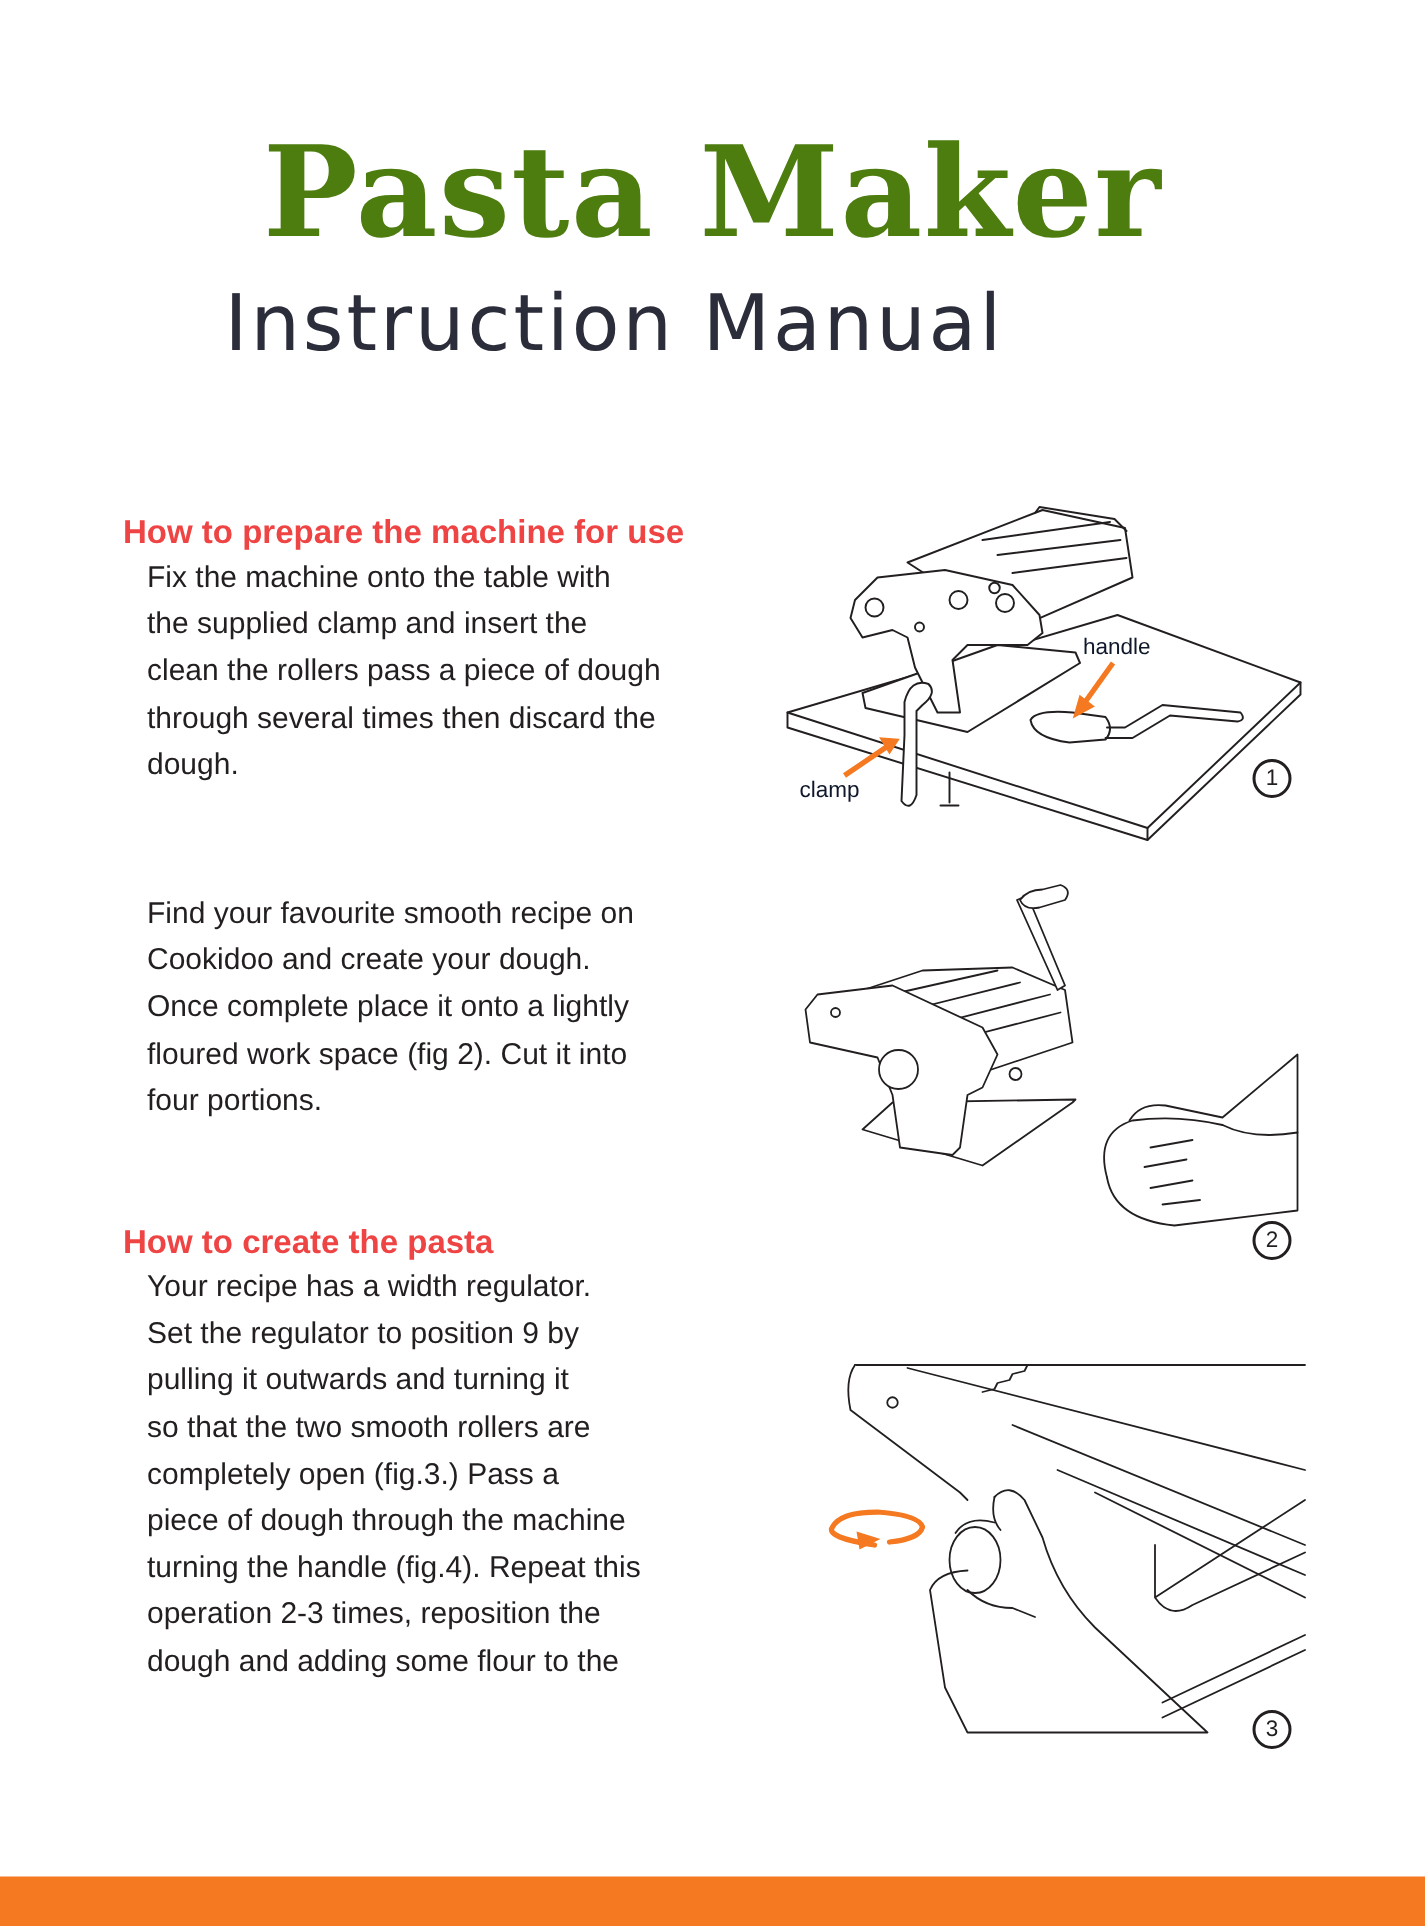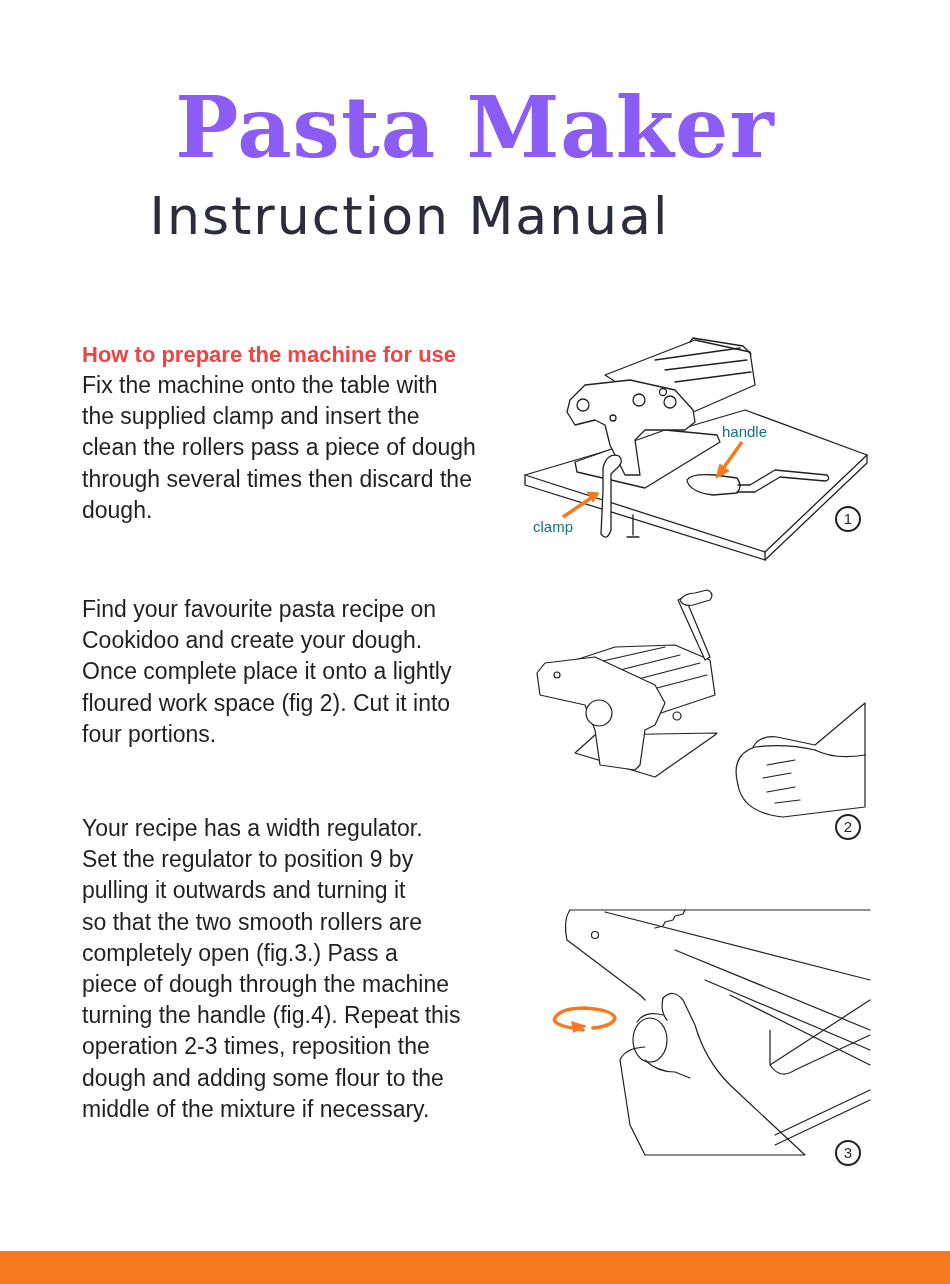--- a/index.html
+++ b/index.html
@@ -8,21 +8,21 @@
       background: #ffffff;
       font-family: "Liberation Sans", sans-serif;
       color: #231f20;
     }
     .title {
       position: absolute; left: 0; top: 78px; width: 950px;
       text-align: center;
       font-family: "DejaVu Serif", serif;
       font-weight: bold;
       font-size: 84px; line-height: 100px;
-      color: #8b5cf6;
+      color: #4d7c0f;
       letter-spacing: 1px;
     }
     .subtitle {
       position: absolute; left: 0; top: 184px; width: 819px;
       text-align: center;
       font-family: "DejaVu Sans", sans-serif;
       font-size: 52px; line-height: 64px;
       color: #2b2d3a;
       letter-spacing: 2px;
     }
@@ -32,38 +32,39 @@
     .section h2 {
       margin: 0;
       font-family: "Liberation Sans", sans-serif;
       font-weight: bold;
       font-size: 22px; line-height: 30px;
       color: #ef4444;
     }
     .section .line {
       display: block;
       font-family: "Liberation Sans", sans-serif;
-      font-size: 23px; line-height: 31.2px;
+      font-size: 20px; line-height: 31.2px;
       color: #231f20;
       white-space: nowrap;
+      margin-left: 16px;
     }
     #sec1 { top: 340px; }
     #sec2 { top: 594px; }
     #sec3 { top: 813px; }
 
     .fig { position: absolute; }
     .fig svg { display: block; }
     #fig1 { left: 515px; top: 330px; width: 360px; height: 240px; }
     #fig2 { left: 515px; top: 585px; width: 360px; height: 255px; }
     #fig3 { left: 545px; top: 900px; width: 330px; height: 285px; }
 
     .fig-label {
       position: absolute;
       font-family: "Liberation Sans", sans-serif;
-      font-size: 15px; color: #0f766e;
+      font-size: 15px; color: #0f172a;
     }
     .fig-num {
       position: absolute; width: 22px; height: 22px;
       border: 2px solid #231f20; border-radius: 50%;
       font-family: "Liberation Sans", sans-serif;
       font-size: 15px; line-height: 22px; text-align: center;
       color: #231f20; box-sizing: content-box;
     }
     .footer-bar {
       position: absolute; left: 0; top: 1251px; width: 950px; height: 33px;
@@ -79,38 +80,38 @@
 <div class="section" id="sec1">
   <h2>How to prepare the machine for use</h2>
   <span class="line">Fix the machine onto the table with</span>
   <span class="line">the supplied clamp and insert the</span>
   <span class="line">clean the rollers pass a piece of dough</span>
   <span class="line">through several times then discard the</span>
   <span class="line">dough.</span>
 </div>
 
 <div class="section" id="sec2">
-  <span class="line">Find your favourite pasta recipe on</span>
+  <span class="line">Find your favourite smooth recipe on</span>
   <span class="line">Cookidoo and create your dough.</span>
   <span class="line">Once complete place it onto a lightly</span>
   <span class="line">floured work space (fig 2). Cut it into</span>
   <span class="line">four portions.</span>
 </div>
 
 <div class="section" id="sec3">
+  <h2>How to create the pasta</h2>
   <span class="line">Your recipe has a width regulator.</span>
   <span class="line">Set the regulator to position 9 by</span>
   <span class="line">pulling it outwards and turning it</span>
   <span class="line">so that the two smooth rollers are</span>
   <span class="line">completely open (fig.3.) Pass a</span>
   <span class="line">piece of dough through the machine</span>
   <span class="line">turning the handle (fig.4). Repeat this</span>
   <span class="line">operation 2-3 times, reposition the</span>
   <span class="line">dough and adding some flour to the</span>
-  <span class="line">middle of the mixture if necessary.</span>
 </div>
 
 <div class="fig" id="fig1">
   <svg width="360" height="240" viewBox="0 0 360 240" fill="none" stroke="#231f20" stroke-width="1.3" stroke-linejoin="round" stroke-linecap="round">
 
     <path d="M10 145 L230 80 L352 125 L250 222 Z" fill="#fff"></path>
     <path d="M10 145 L10 155 L250 230 L250 222"></path>
     <path d="M250 230 L352 133 L352 125"></path>
 
     <path d="M60 132 L150 100 L202 105 L205 112 L130 158 L62 142 Z" fill="#fff"></path>

